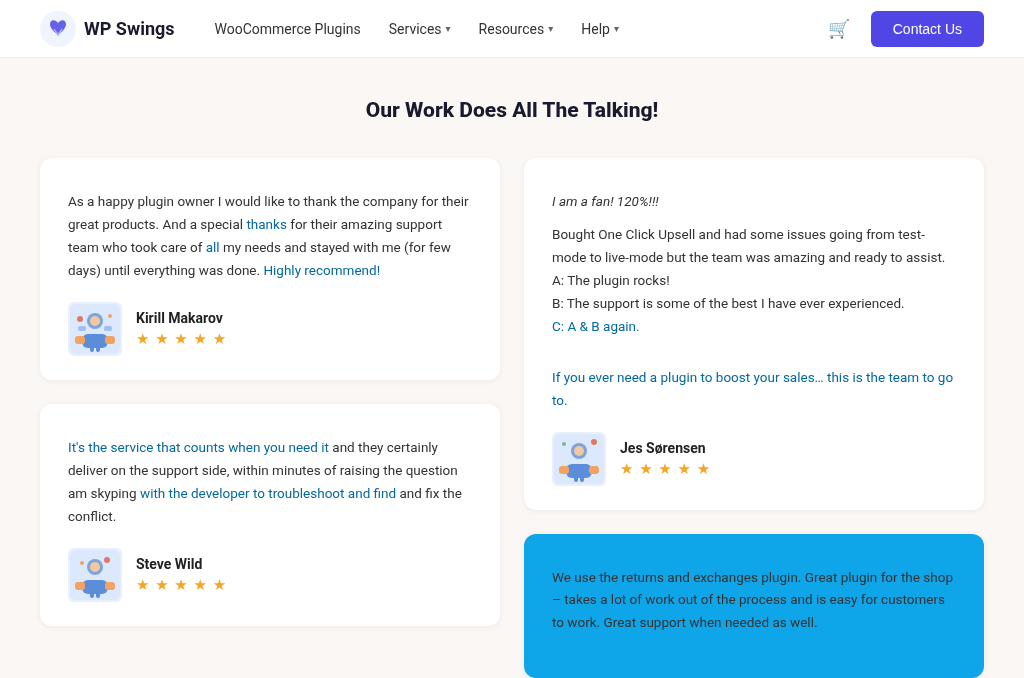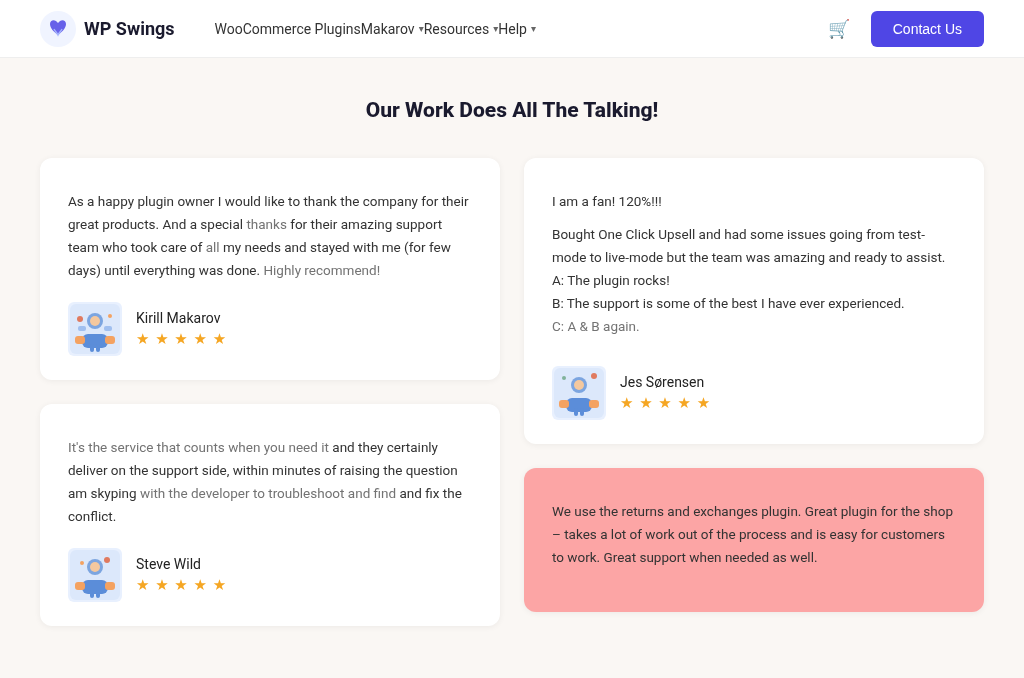--- a/index.html
+++ b/index.html
@@ -29,20 +29,21 @@
       font-size: 18px;
       margin-right: 40px;
     }
     .logo-icon {
       width: 36px;
       height: 36px;
     }
     .nav-links {
       display: flex;
       align-items: center;
+      gap: 28px;
       flex: 1;
     }
     .nav-link {
       color: #333;
       text-decoration: none;
       font-size: 14px;
       display: flex;
       align-items: center;
       gap: 4px;
       cursor: pointer;
@@ -101,21 +102,21 @@
     }
 
     .review-text {
       font-size: 13.5px;
       line-height: 1.7;
       color: #333;
       margin-bottom: 20px;
     }
 
     .review-text .highlight {
-      color: #737373;
+      color: #0369a1;
     }
 
     .reviewer-row {
       display: flex;
       align-items: center;
       gap: 14px;
       margin-top: 16px;
     }
 
     .avatar-img {
@@ -134,21 +135,21 @@
       width: 50px;
       height: 50px;
     }
 
     .reviewer-info {
       display: flex;
       flex-direction: column;
       gap: 4px;
     }
     .reviewer-name {
-      font-weight: 400;
+      font-weight: 700;
       font-size: 14px;
       color: #222;
     }
     .stars {
       color: #f5a623;
       font-size: 15px;
       letter-spacing: 1px;
     }
 
     .right-col {
@@ -158,21 +159,21 @@
     }
 
     .review-card-tall {
       background: #fff;
       border-radius: 12px;
       padding: 32px 28px 24px;
       box-shadow: 0 1px 6px rgba(0,0,0,0.06);
     }
 
     .review-card-partial {
-      background: #fca5a5;
+      background: #0ea5e9;
       border-radius: 12px;
       padding: 32px 28px 24px;
       box-shadow: 0 1px 6px rgba(0,0,0,0.06);
       
       overflow: hidden;
       max-height: 200px;
     }
   </style>
 </head>
 <body>
@@ -185,21 +186,21 @@
       <path d="M14 18 C15 20 17 22 18 24 C19 22 21 20 22 18" stroke="#a5b4fc" stroke-width="1.5" fill="none"></path>
     </svg>
     <span>WP Swings</span>
   </a>
 
   <div class="nav-links">
     <a class="nav-link">
       <span>WooCommerce Plugins</span>
     </a>
     <a class="nav-link">
-      <span>Makarov</span>
+      <span>Services</span>
       <span class="chevron">▾</span>
     </a>
     <a class="nav-link">
       <span>Resources</span>
       <span class="chevron">▾</span>
     </a>
     <a class="nav-link">
       <span>Help</span>
       <span class="chevron">▾</span>
     </a>
@@ -271,25 +272,26 @@
           </div>
         </div>
       </div>
 
     </div>
 
     <div class="right-col">
 
       <div class="review-card-tall">
         <div class="review-text">
-          <p style="margin-bottom:10px;">I am a fan! 120%!!!</p>
+          <p style="margin-bottom:10px;font-style:italic;">I am a fan! 120%!!!</p>
           <p style="margin-bottom:28px;">Bought One Click Upsell and had some issues going from test-mode to live-mode but the team was amazing and ready to assist.<br>
           A: The plugin rocks!<br>
           B: The support is some of the best I have ever experienced.<br>
           <span class="highlight">C: A &amp; B again.</span></p>
+          <p><span class="highlight">If you ever need a plugin to boost your sales… this is the team to go to.</span></p>
         </div>
         <div class="reviewer-row">
           <div class="avatar-img">
             <svg class="avatar-svg" viewBox="0 0 50 50" xmlns="http://www.w3.org/2000/svg">
               <rect width="50" height="50" rx="6" fill="#dce8fb"></rect>
               <circle cx="25" cy="17" r="8" fill="#7ca5e0"></circle>
               <rect x="12" y="30" width="26" height="14" rx="6" fill="#5b8dd9"></rect>
               <rect x="5" y="32" width="10" height="8" rx="3" fill="#f4a261"></rect>
               <rect x="35" y="32" width="10" height="8" rx="3" fill="#f4a261"></rect>
               <circle cx="25" cy="17" r="5" fill="#f4c89e"></circle>

